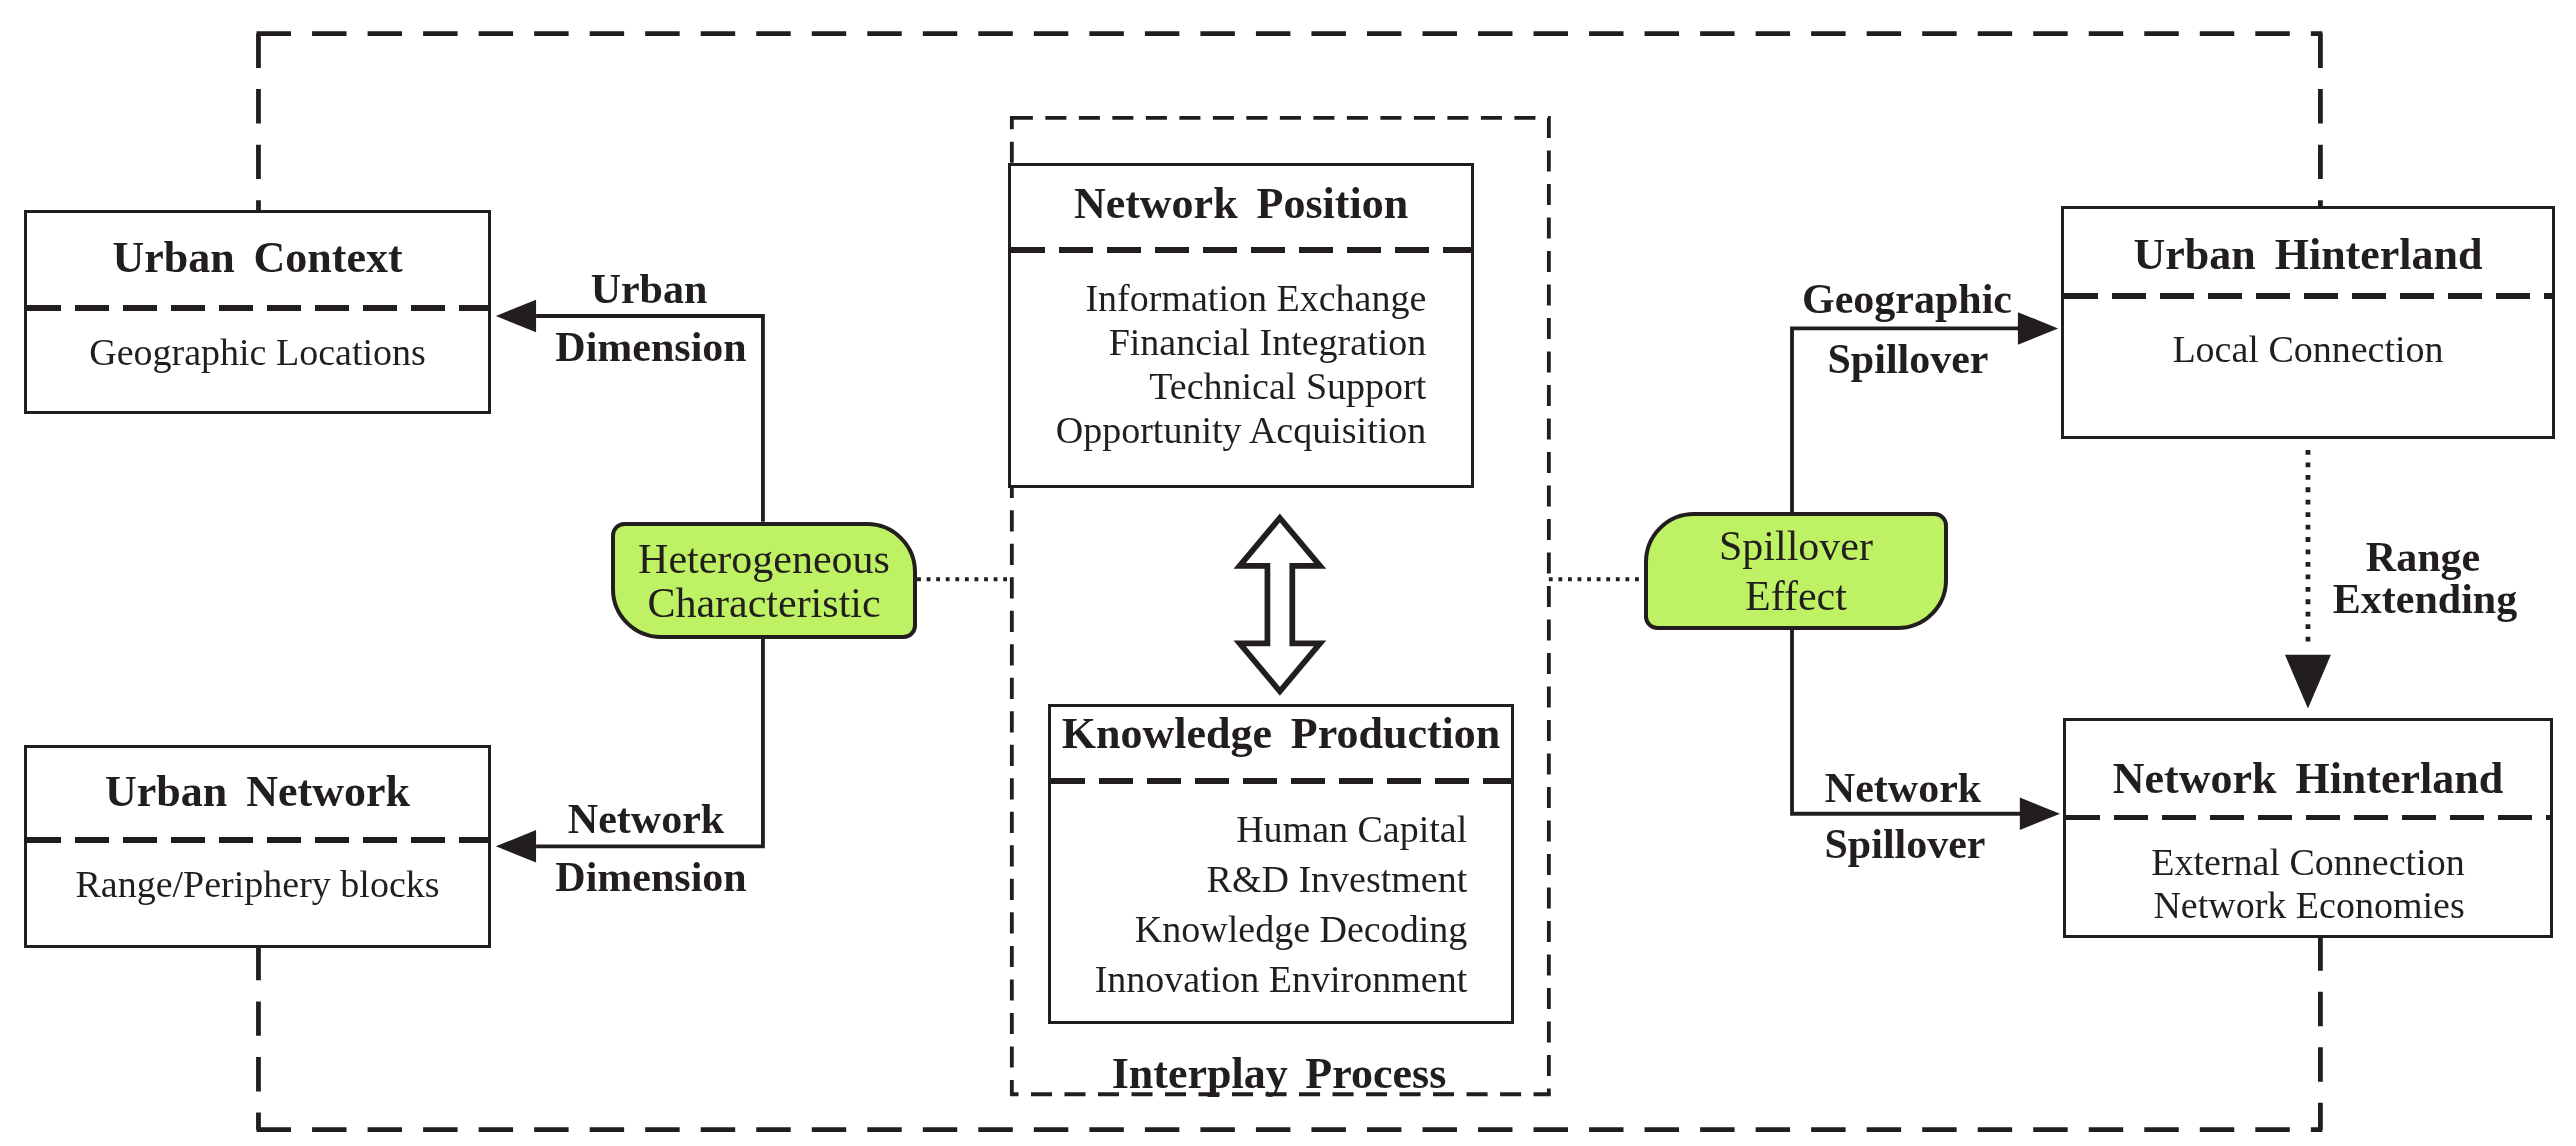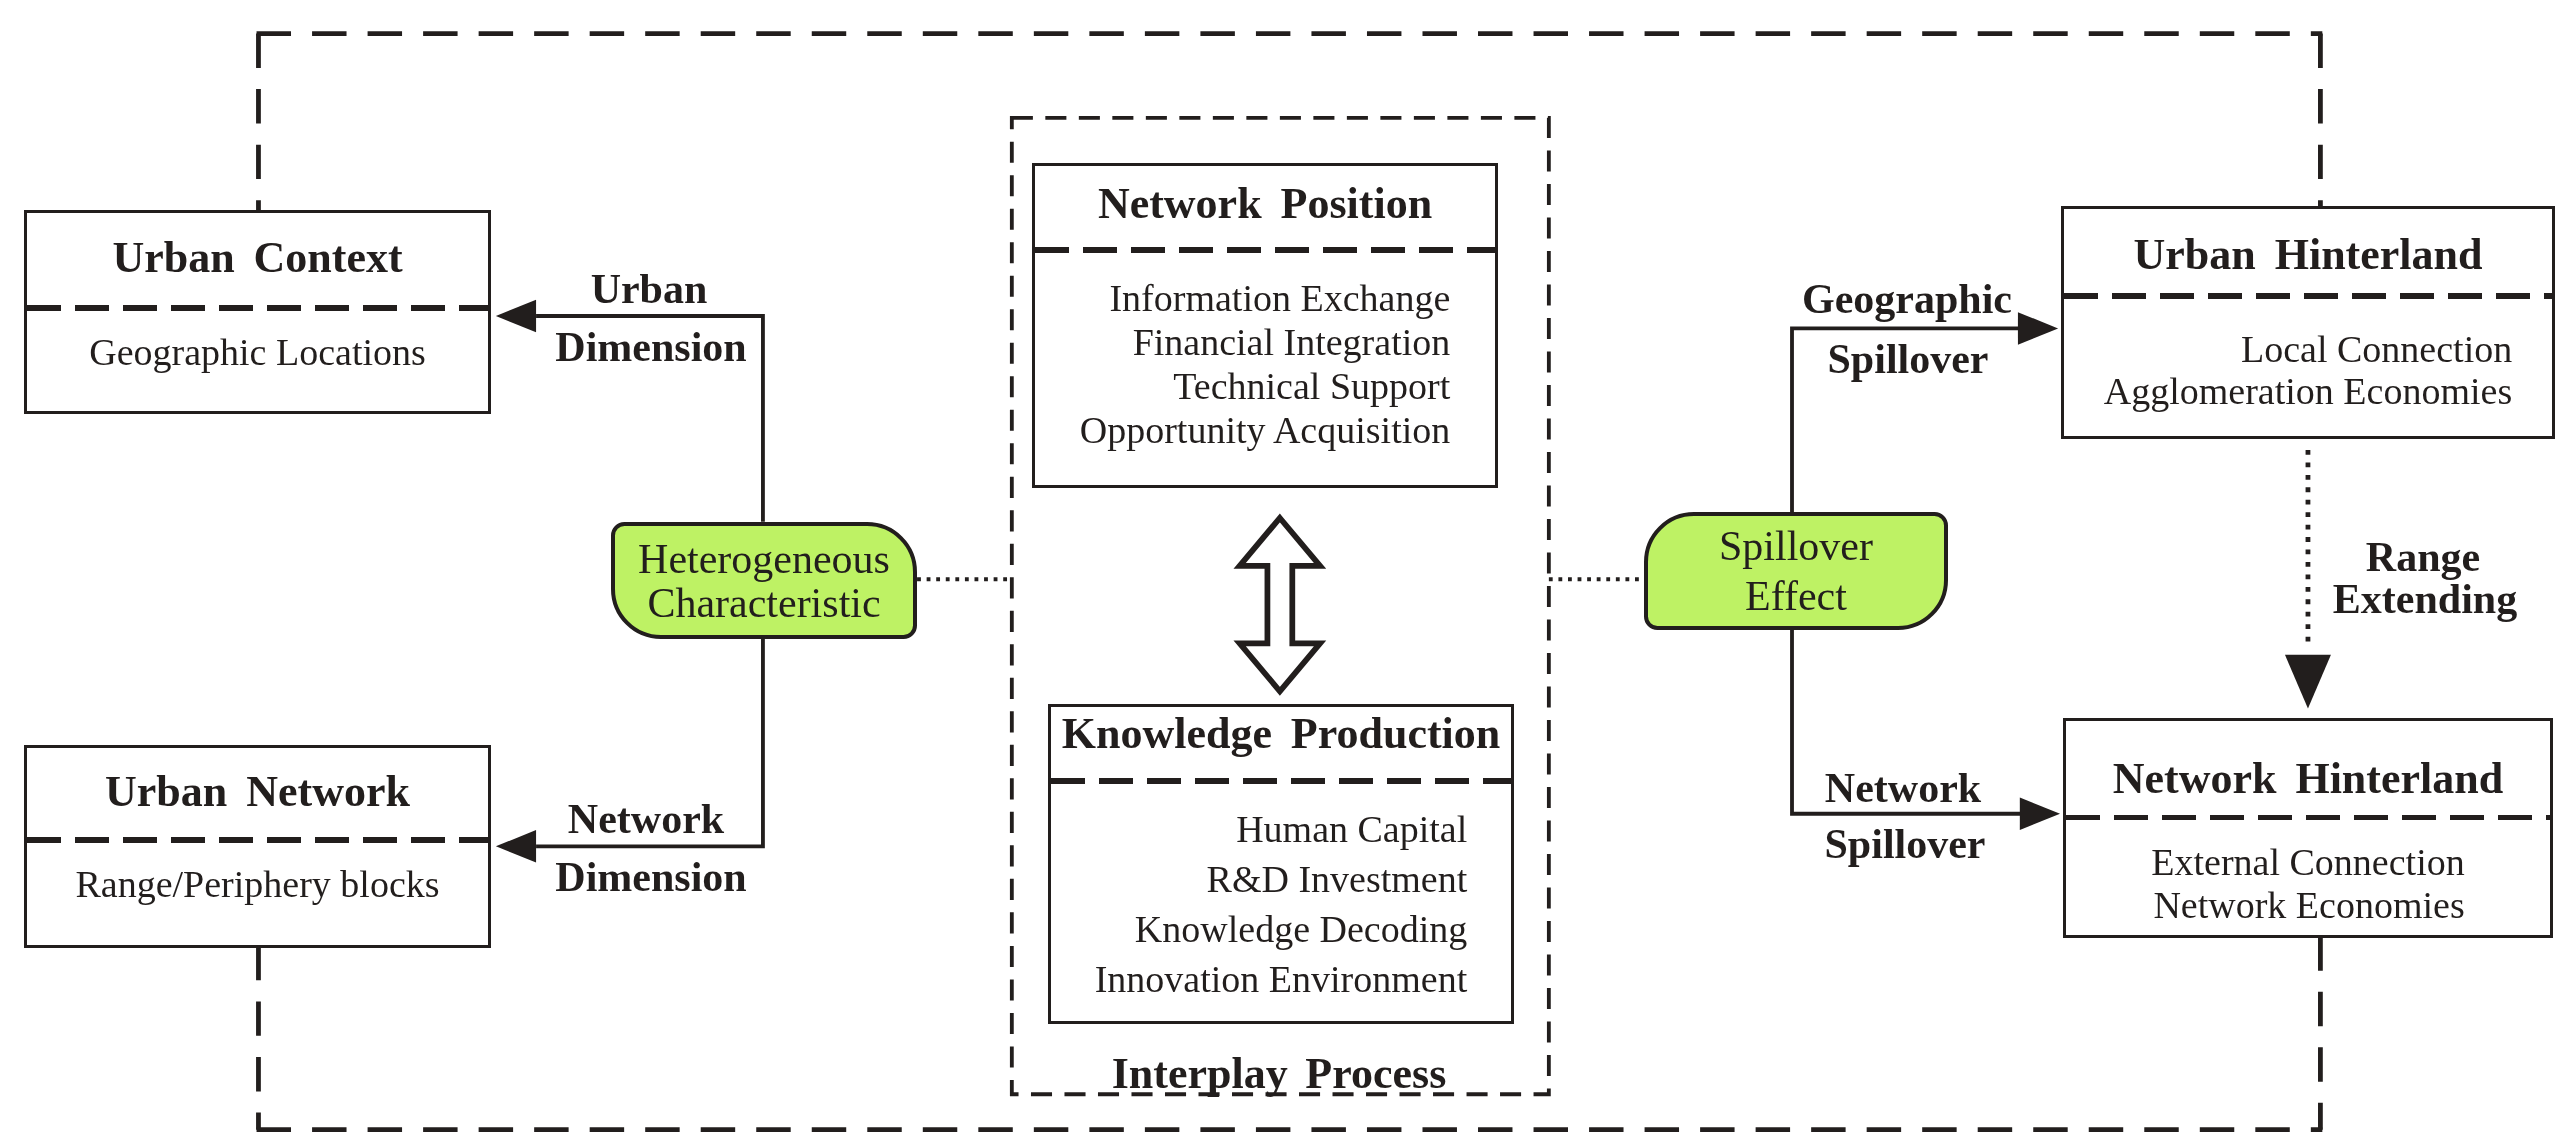--- a/index.html
+++ b/index.html
@@ -83,21 +83,21 @@
     <div class="divider"></div>
     <div class="item">Geographic Locations</div>
   </div>
 
   <div class="box un" style="left:24px;top:745px;width:467px;height:203px;">
     <div class="title">Urban Network</div>
     <div class="divider"></div>
     <div class="item">Range/Periphery blocks</div>
   </div>
 
-  <div class="box np" style="left:1032px;top:163px;width:466px;height:325px;">
+  <div class="box np" style="left:1008px;top:163px;width:466px;height:325px;">
     <div class="title">Network Position</div>
     <div class="divider"></div>
     <div class="items">
       <div class="item">Information Exchange</div>
       <div class="item">Financial Integration</div>
       <div class="item">Technical Support</div>
       <div class="item">Opportunity Acquisition</div>
     </div>
   </div>
 
@@ -110,21 +110,20 @@
       <div class="item">Knowledge Decoding</div>
       <div class="item">Innovation Environment</div>
     </div>
   </div>
 
   <div class="box uh" style="left:2061px;top:206px;width:494px;height:233px;">
     <div class="title">Urban Hinterland</div>
     <div class="divider"></div>
     <div class="items">
       <div class="item">Local Connection</div>
-      <div class="item">Agglomeration Economies</div>
     </div>
   </div>
 
   <div class="box nh" style="left:2063px;top:718px;width:490px;height:220px;">
     <div class="title">Network Hinterland</div>
     <div class="divider"></div>
     <div class="items">
       <div class="item">External Connection</div>
       <div class="item">Network Economies</div>
     </div>

